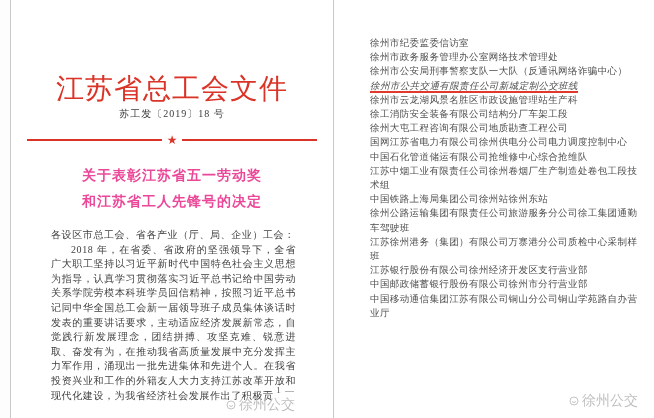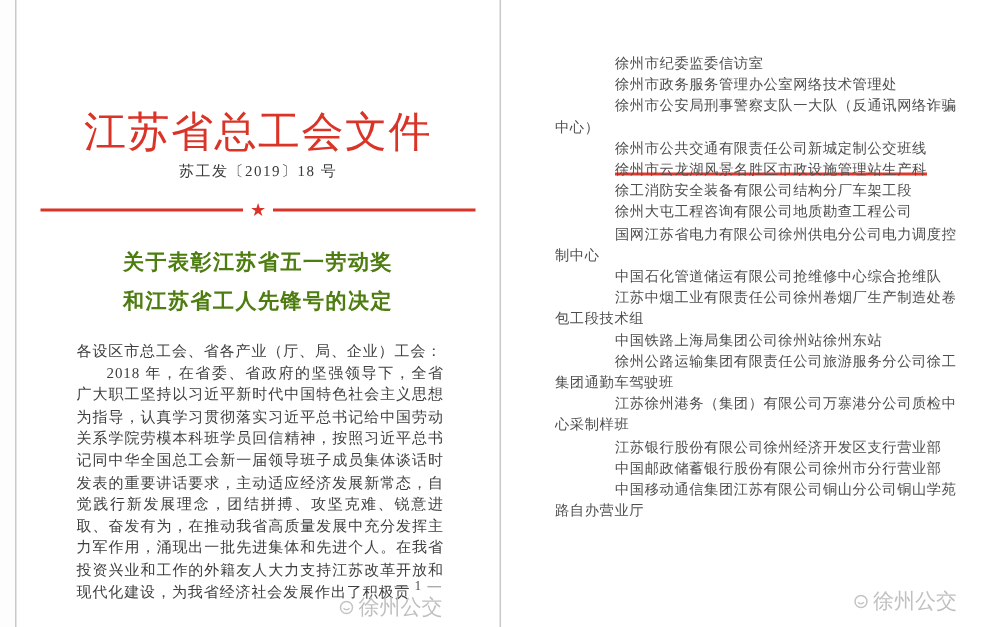--- a/index.html
+++ b/index.html
@@ -32,21 +32,21 @@
     font-size:10px;color:#3a3a3a;letter-spacing:1px;
   }
   .divider{
     display:flex;align-items:center;margin:13px 16px 0 16px;
   }
   .divider .line{flex:1;height:2px;background:var(--accent-red);}
   .divider .star{color:var(--accent-red);font-size:12px;margin:0 5px;line-height:1;}
   .doc-heading{
     margin-top:17px;text-align:center;
     font-size:14px;line-height:26px;font-weight:bold;
-    color:#4d7c0f;letter-spacing:1px;
+    color:#ec4899;letter-spacing:1px;
   }
   .doc-body{
     margin:13px 37px 0 40px;
     font-size:10px;line-height:14.6px;color:var(--text-dark);
     text-align:justify;letter-spacing:0.6px;
   }
   .doc-body .para{text-indent:2em;}
   .page-footer{
     position:absolute;right:38px;bottom:4px;text-align:right;
   }
@@ -60,24 +60,25 @@
   
   .page-right{
     position:absolute;left:335px;top:0;width:319px;height:418px;background:#ffffff;
   }
   .award-list{
     margin:36px 8px 0 35px;
     font-size:9.5px;line-height:14.2px;color:var(--list-text);
     letter-spacing:0.4px;
   }
   .list-item{min-height:14.2px;}
-  .list-item .item-text{display:inline;margin-left:40px;}
+  .list-item .item-text{display:inline;}
   .list-item.highlighted .item-text{
     border-bottom:2px solid var(--underline-red);
-    padding-bottom:10px;
+    padding-bottom:0px;
+    font-style:italic;
   }
   .page-right .watermark{
     position:absolute;right:16px;bottom:8px;margin-top:0;
   }
 </style>
 </head>
 <body>
 
 <div class="canvas">
 

